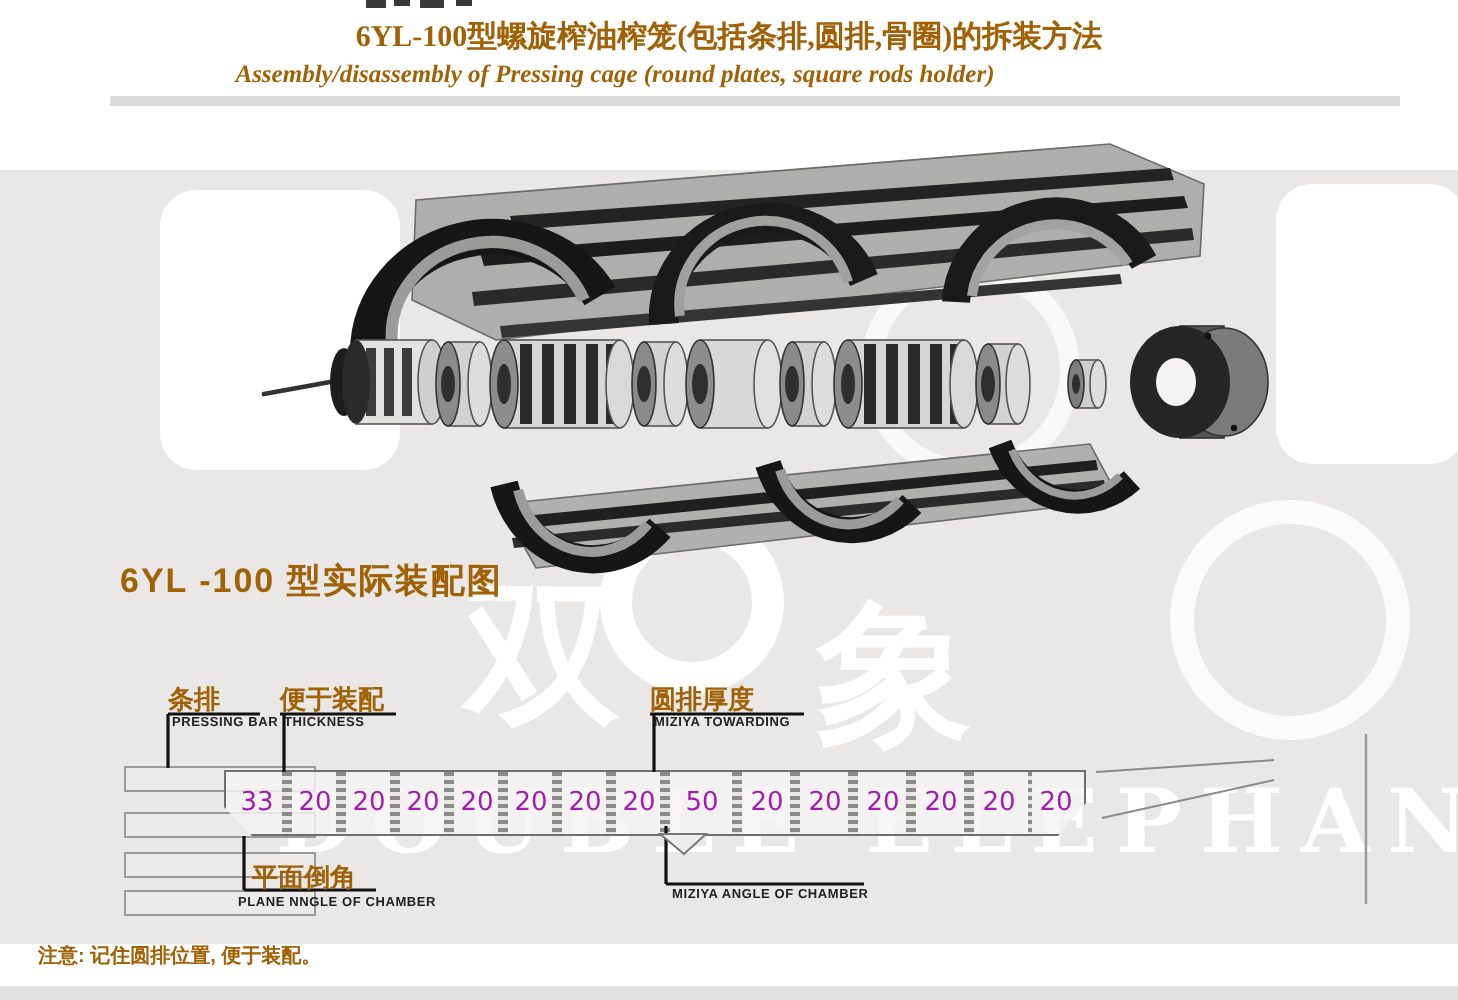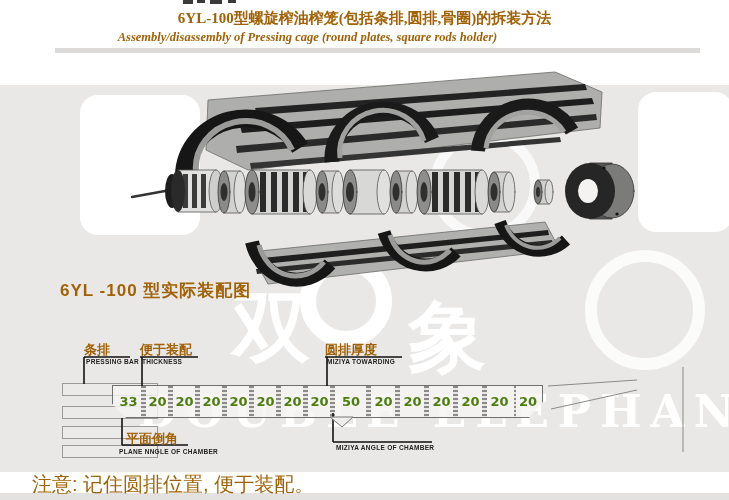--- a/index.html
+++ b/index.html
@@ -32,36 +32,36 @@
   .bars { position:absolute; left:62px; top:0; z-index:3; }
   .bar { position:absolute; left:0; width:96px; height:13px; background:#eceae8; border:1px solid #9a9a98; }
   .ruler { position:absolute; left:112px; top:385px; height:33px; z-index:3; display:flex; }
   .seg {
     position:relative; height:33px; background:rgba(245,244,242,.82);
     border-top:1.4px solid #6f6f6d; border-bottom:1.4px solid #6f6f6d;
     display:flex; align-items:center; justify-content:center;
   }
   .seg-first { border-left:1.4px solid #6f6f6d; clip-path:polygon(0 0,100% 0,100% 100%,44% 100%,0 56%); }
   .seg-last  { border-right:1.4px solid #6f6f6d; clip-path:polygon(0 0,100% 0,100% 50%,52% 100%,0 100%); }
-  .seg-num { font-weight:bold; font-size:13px; color:#4d7c0f; font-family:"DejaVu Sans", sans-serif; }
+  .seg-num { font-weight:normal; font-size:13px; color:#a21caf; font-family:"DejaVu Sans", sans-serif; }
   .tooth {
     position:absolute; left:-3px; top:0; width:5px; height:100%;
     background:repeating-linear-gradient(180deg,#8a8a88 0 2px,#e8e7e5 2px 4px);
   }
 
   
   .art { position:absolute; left:0; top:0; z-index:4; pointer-events:none; }
 
   
   .txt { position:absolute; z-index:5; color:#a16207; }
   .title-cn { left:0; top:9px;  width:729px; text-align:center; font-family:"Liberation Serif", serif; font-weight:bold; font-size:15px; }
   .title-en { left:0; top:30px; width:615px; text-align:center; font-family:"Liberation Serif", serif; font-weight:bold; font-size:12.5px;font-style:italic; }
   .head-cn { left:60px; top:279px; font-weight:bold; font-size:17px; letter-spacing:1px; }
   .head-en { left:60px; top:305px; font-weight:bold; font-size:15px; font-family:"DejaVu Sans Mono", monospace; letter-spacing:1px; }
-  .note    { left:32px; top:471px; font-weight:normal; font-size:20px; }
+  .note    { left:19px; top:471px; font-weight:bold; font-size:10px; }
   .cn-lab { font-weight:bold; font-size:13px; white-space:nowrap; }
   .en-lab { font-weight:bold; font-size:6.5px; letter-spacing:.3px; white-space:nowrap; color:#222; }
   .lab-pressing-cn  { left:84px;  top:341px; }
   .lab-pressing-en  { left:86px;  top:358px; }
   .lab-thick-cn     { left:140px; top:341px; }
   .lab-thick-en     { left:142px; top:358px; }
   .lab-miziya-cn    { left:325px; top:341px; }
   .lab-miziya-en    { left:327px; top:358px; }
   .lab-plane-cn     { left:126px; top:430px; }
   .lab-plane-en     { left:119px; top:448px; }

